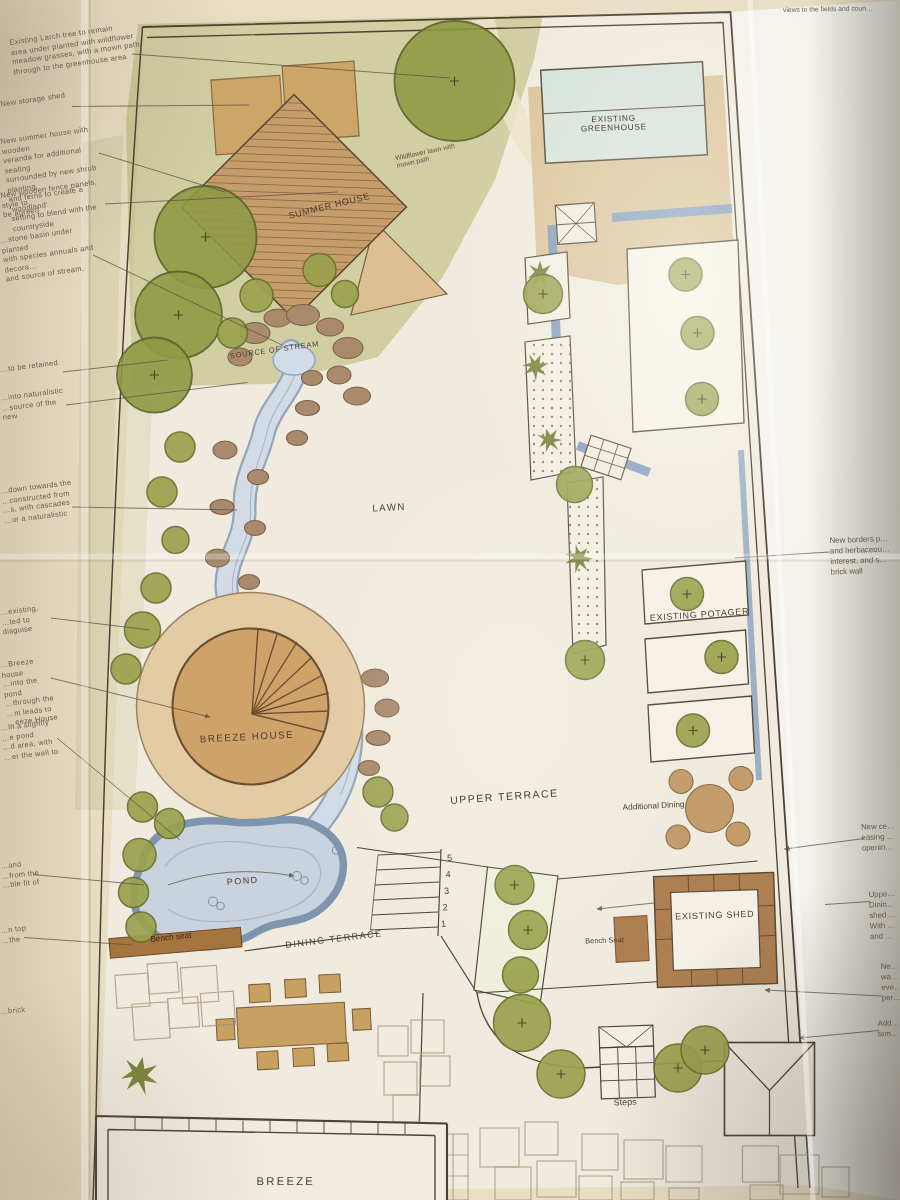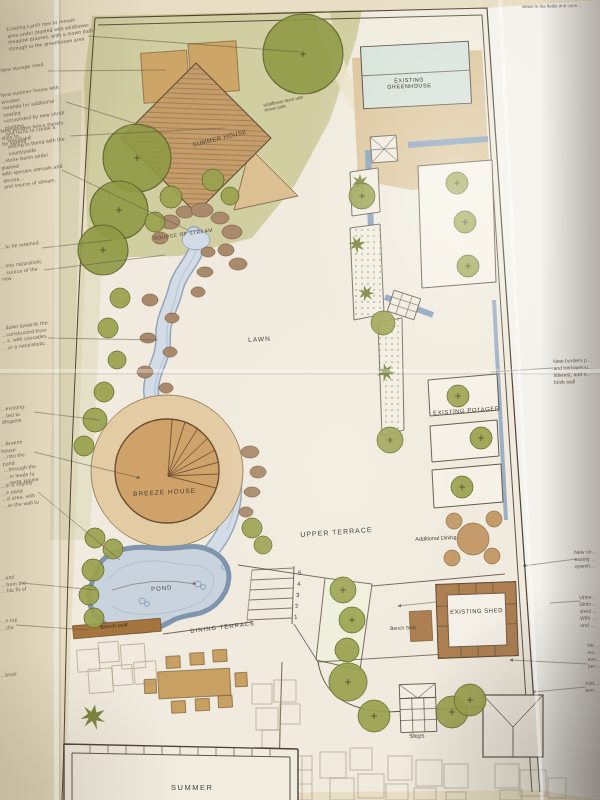--- a/index.html
+++ b/index.html
@@ -386,21 +386,21 @@
   <div class="lbl plab" style="left:433px;top:410px;font-size:6px;letter-spacing:.5px;transform:rotate(-4deg)">EXISTING POTAGER</div>
   <div class="lbl plab" style="left:133px;top:490px;transform:rotate(-3deg)">BREEZE HOUSE</div>
   <div class="lbl plab" style="left:300px;top:531px;font-size:7px;transform:rotate(-4deg)">UPPER TERRACE</div>
   <div class="lbl" style="left:415px;top:536px;font-size:5.5px;transform:rotate(-3deg)">Additional Dining</div>
   <div class="lbl plab" style="left:151px;top:586px;font-size:6px;transform:rotate(-4deg)">POND</div>
   <div class="lbl" style="left:100px;top:624px;font-size:5.5px;color:#3a2c1c;transform:rotate(-6deg)">Bench seat</div>
   <div class="lbl plab" style="left:190px;top:628px;font-size:6px;transform:rotate(-7deg)">DINING TERRACE</div>
   <div class="lbl plab" style="left:450px;top:609px;font-size:6px;letter-spacing:.5px;transform:rotate(-2deg)">EXISTING SHED</div>
   <div class="lbl" style="left:390px;top:625px;font-size:5px;transform:rotate(-2deg)">Bench Seat</div>
   <div class="lbl" style="left:409px;top:733px;font-size:6px;transform:rotate(-2deg)">Steps</div>
-  <div class="lbl plab" style="left:171px;top:783px;font-size:7.5px;letter-spacing:1.5px">SUMMER</div>
+  <div class="lbl plab" style="left:171px;top:783px;font-size:7.5px;letter-spacing:1.5px">BREEZE</div>
 
   <div class="lbl num" style="left:298px;top:570px;transform:rotate(-3deg)">5</div>
   <div class="lbl num" style="left:297px;top:581px;transform:rotate(-3deg)">4</div>
   <div class="lbl num" style="left:296px;top:592px;transform:rotate(-3deg)">3</div>
   <div class="lbl num" style="left:295px;top:603px;transform:rotate(-3deg)">2</div>
   <div class="lbl num" style="left:294px;top:614px;transform:rotate(-3deg)">1</div>
 
   <div class="lbl ann" style="left:6px;top:26px;width:92px;transform:rotate(-8deg)">Existing Larch tree to remain
 area under planted with wildflower
 meadow grasses, with a mown path

